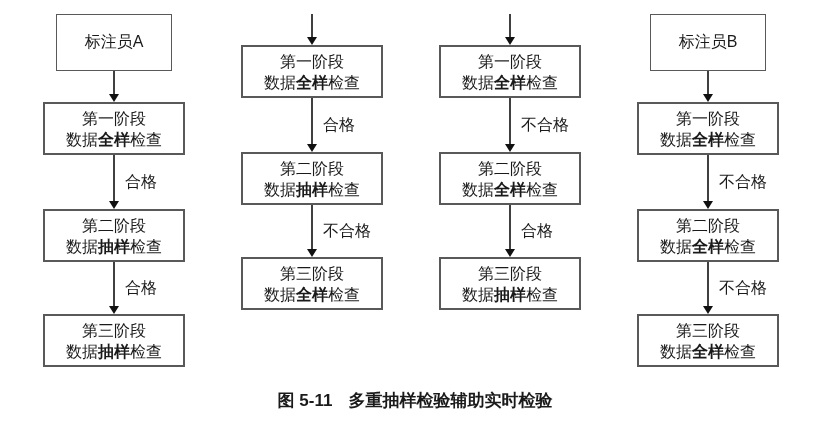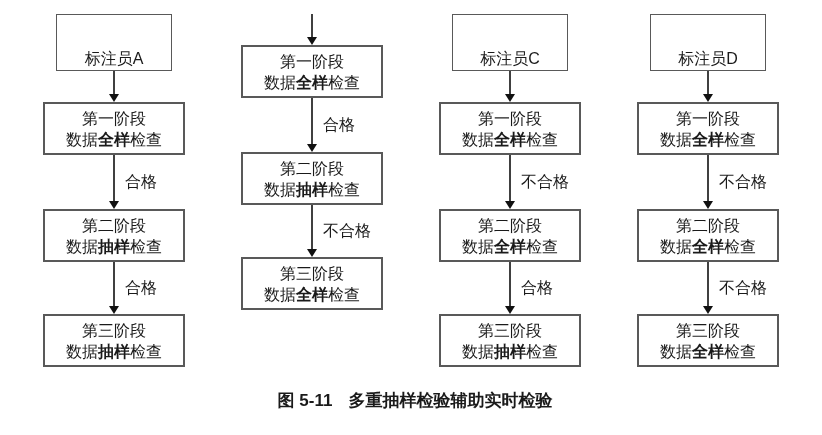--- a/index.html
+++ b/index.html
@@ -23,21 +23,21 @@
     display: flex;
     flex-direction: column;
     align-items: center;
   }
   .annotator-box {
     box-sizing: border-box;
     width: 116px;
     height: 57px;
     border: 1.5px solid #595959;
     display: flex;
-    align-items: flex-end;
+    align-items: center;
     justify-content: center;
     font-size: 16px;
     background: #ffffff;
   }
   .stage-box {
     box-sizing: border-box;
     width: 142px;
     height: 53px;
     border: 2px solid #595959;
     display: flex;
@@ -158,54 +158,51 @@
       <span class="arrowhead"></span>
       <span class="label">不合格</span>
     </div>
     <div class="stage-box">
       <span>第三阶段</span>
       <span><span>数据</span><span class="em">全样</span><span>检查</span></span>
     </div>
   </div>
 
   <div class="column">
+    <div class="connector short">
+      <span class="line"></span>
+      <span class="arrowhead"></span>
+    </div>
+    <div class="stage-box">
+      <span>第一阶段</span>
+      <span><span>数据</span><span class="em">全样</span><span>检查</span></span>
+    </div>
+    <div class="connector mid">
+      <span class="line"></span>
+      <span class="arrowhead"></span>
+      <span class="label">不合格</span>
+    </div>
+    <div class="stage-box">
+      <span>第二阶段</span>
+      <span><span>数据</span><span class="em">全样</span><span>检查</span></span>
+    </div>
+    <div class="connector mid2">
+      <span class="line"></span>
+      <span class="arrowhead"></span>
+      <span class="label">合格</span>
+    </div>
+    <div class="stage-box">
+      <span>第三阶段</span>
+      <span><span>数据</span><span class="em">抽样</span><span>检查</span></span>
+    </div>
+  </div>
+
+  <div class="column">
     <div class="annotator-box">
-      <span>标注员C</span>
-    </div>
-    <div class="connector short">
-      <span class="line"></span>
-      <span class="arrowhead"></span>
-    </div>
-    <div class="stage-box">
-      <span>第一阶段</span>
-      <span><span>数据</span><span class="em">全样</span><span>检查</span></span>
-    </div>
-    <div class="connector mid">
-      <span class="line"></span>
-      <span class="arrowhead"></span>
-      <span class="label">不合格</span>
-    </div>
-    <div class="stage-box">
-      <span>第二阶段</span>
-      <span><span>数据</span><span class="em">全样</span><span>检查</span></span>
-    </div>
-    <div class="connector mid2">
-      <span class="line"></span>
-      <span class="arrowhead"></span>
-      <span class="label">合格</span>
-    </div>
-    <div class="stage-box">
-      <span>第三阶段</span>
-      <span><span>数据</span><span class="em">抽样</span><span>检查</span></span>
-    </div>
-  </div>
-
-  <div class="column">
-    <div class="annotator-box">
-      <span>标注员D</span>
+      <span>标注员B</span>
     </div>
     <div class="connector short">
       <span class="line"></span>
       <span class="arrowhead"></span>
     </div>
     <div class="stage-box">
       <span>第一阶段</span>
       <span><span>数据</span><span class="em">全样</span><span>检查</span></span>
     </div>
     <div class="connector mid">

